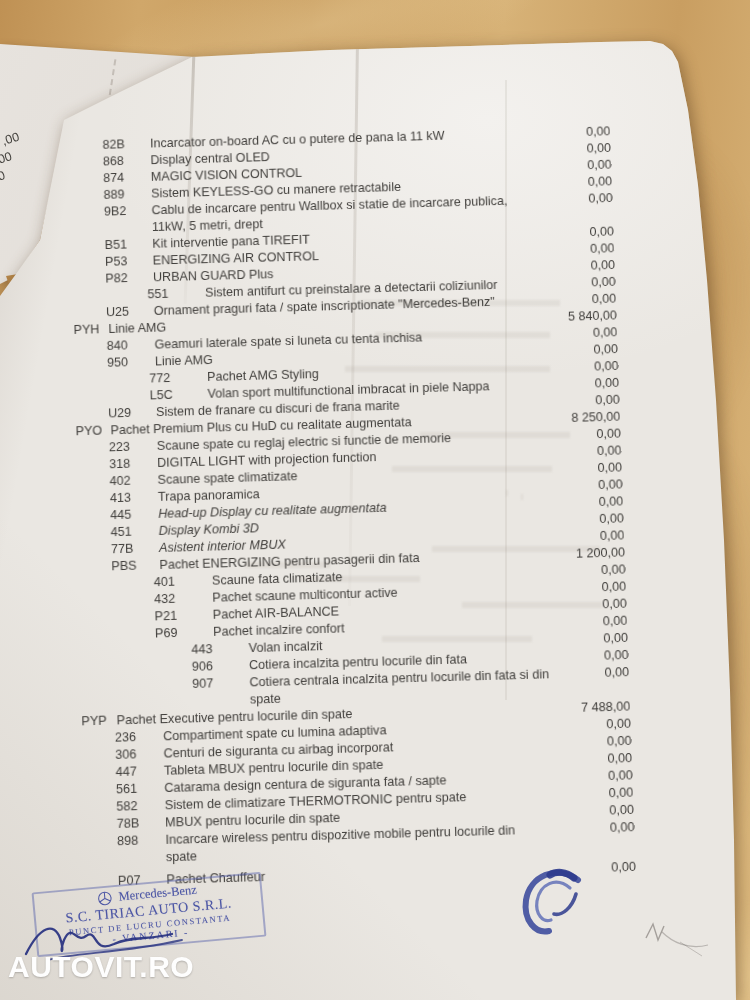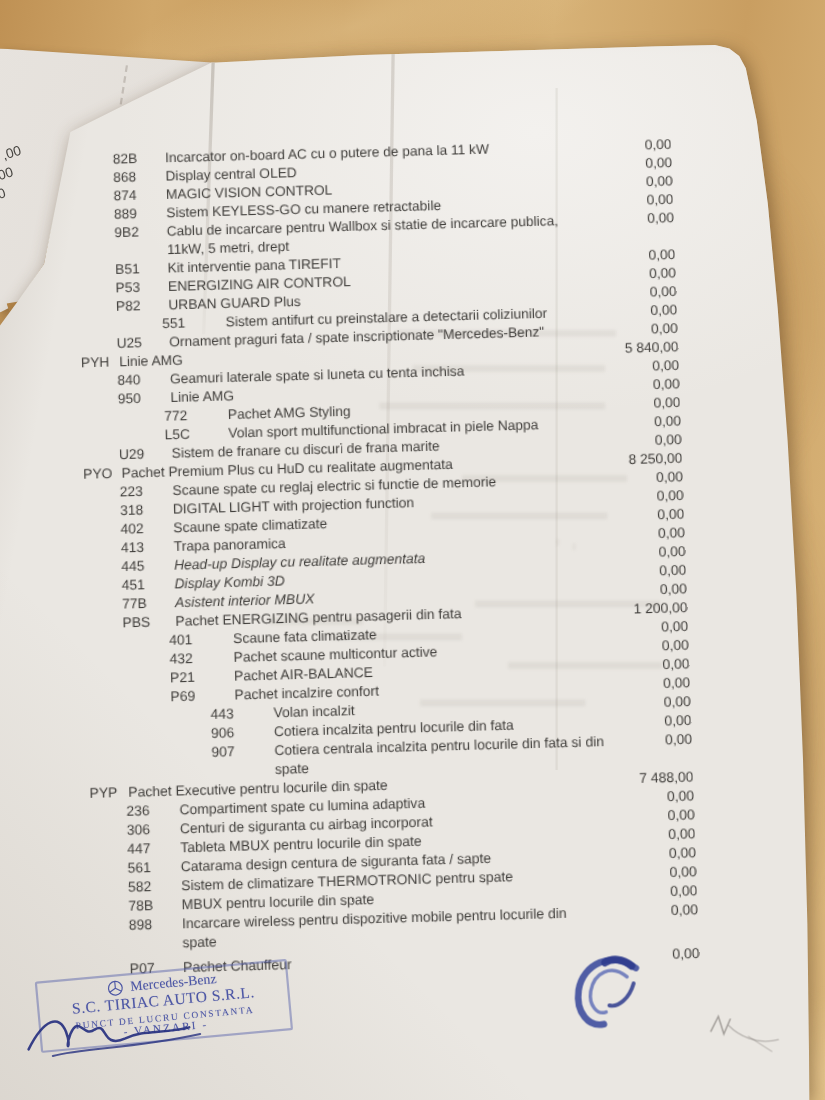--- a/index.html
+++ b/index.html
@@ -357,13 +357,14 @@
       </svg>
 
       <svg class="pencil" width="80" height="52" viewBox="0 0 80 52">
         <path d="M10 26 L17 12 L22 28 L28 14" fill="none" stroke="rgba(95,90,85,.5)" stroke-width="1.4"></path>
         <path d="M26 20 C 36 30, 52 38, 72 33" fill="none" stroke="rgba(95,90,85,.35)" stroke-width="1.2"></path>
         <path d="M44 30 L66 44" fill="none" stroke="rgba(95,90,85,.3)" stroke-width="1"></path>
       </svg>
     </div>
   </div>
 
+  <div class="watermark">AUTOVIT.RO</div>
 </div>
 
 </body></html>

